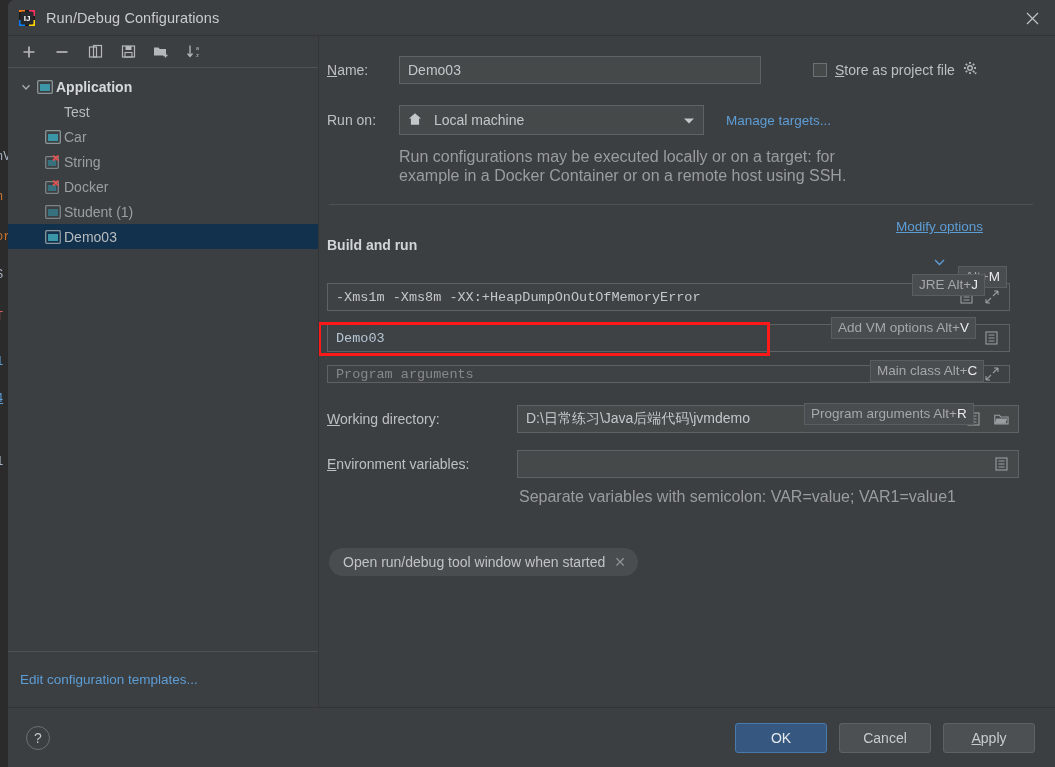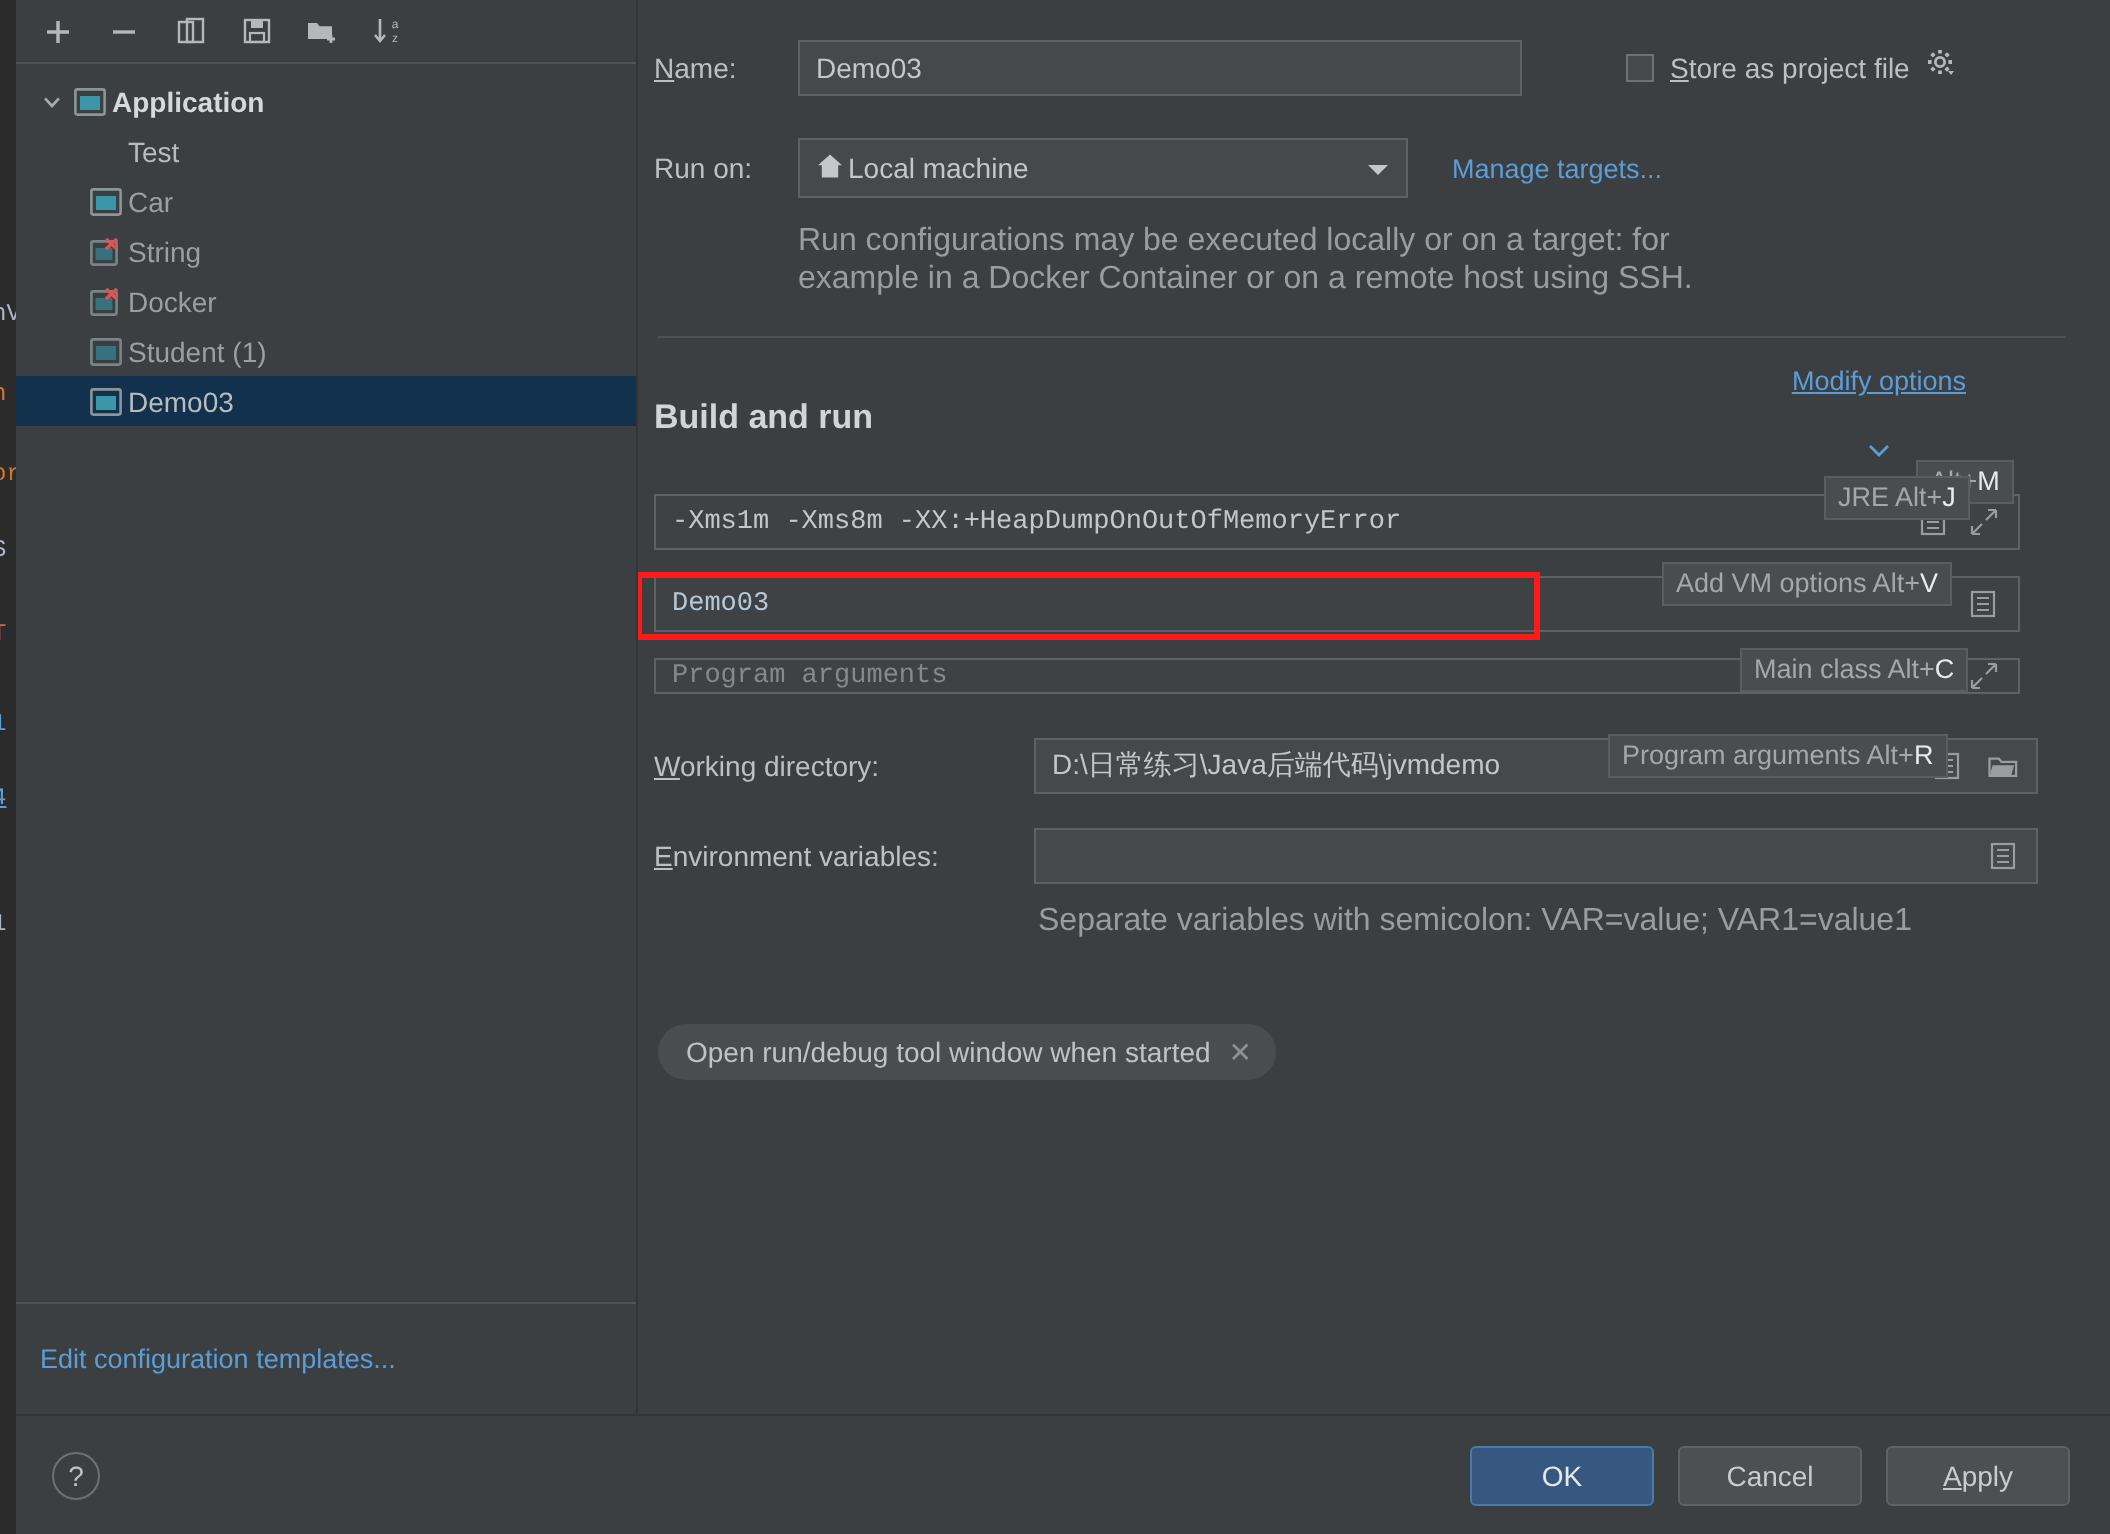--- a/index.html
+++ b/index.html
@@ -89,21 +89,21 @@
   .field {
     background: #45494a; border: 1px solid #5e6264; height: 28px;
     color: #c4c7c9; font-size: 14px; display: flex; align-items: center;
     padding: 0 8px; position: relative;
   }
   .field.plain { background: #3f4244; }
   .mono { font-family: "Liberation Mono", monospace; font-size: 13.5px; }
 
   .hint-text { font-size: 16px; color: #9a9d9f; line-height: 19px; }
 
-  .section-head { font-size: 17px; font-weight: bold; color: #d2d5d7; }
+  .section-head { font-size: 14px; font-weight: bold; color: #d2d5d7; }
   .divider { height: 1px; background: #4e5254; }
 
   
   .althint {
     position: absolute; background: #4a4d4f; border: 1px solid #5a5e60;
     color: #a5a8aa; font-size: 13.5px; padding: 2px 6px 3px; white-space: nowrap;
     z-index: 30;
   }
   .althint b { color: #e8eaec; font-weight: normal; }
 
@@ -150,20 +150,40 @@
   <div class="ln" style="top:230px;color:#cc7832;">or</div>
   <div class="ln" style="top:268px;color:#a9b7c6;">S</div>
   <div class="ln" style="top:310px;color:#d06060;">T</div>
   <div class="ln" style="top:355px;color:#5d9dd6;">1</div>
   <div class="ln" style="top:392px;color:#5d9dd6;text-decoration:underline;">4</div>
   <div class="ln" style="top:455px;color:#a9b7c6;">1</div>
 </div>
 
 <div class="dialog">
 
+  <div class="titlebar">
+    <div class="ij-logo">
+      <svg width="18" height="18" viewBox="0 0 18 18">
+        <rect x="1" y="1" width="16" height="16" rx="2" fill="#1b1b1b"></rect>
+        <path d="M1 3 L1 1 L7 1 L7 3 Z" fill="#f97a12"></path>
+        <path d="M11 1 L17 1 L17 7 L11 7 Z" fill="#fe315d"></path>
+        <path d="M1 11 L7 11 L7 17 L1 17 Z" fill="#087cfa"></path>
+        <path d="M11 11 L17 11 L17 17 L11 17 Z" fill="#ffd400"></path>
+        <rect x="2.5" y="2.5" width="13" height="13" rx="1.5" fill="#27282c"></rect>
+        <text x="9" y="12" font-family="Liberation Sans, sans-serif" font-size="8" font-weight="bold" fill="#ffffff" text-anchor="middle">IJ</text>
+      </svg>
+    </div>
+    <div class="title-text">Run/Debug Configurations</div>
+    <div class="close-btn">
+      <svg width="13" height="13" viewBox="0 0 13 13">
+        <path d="M1 1 L12 12 M12 1 L1 12" stroke="#c0c3c5" stroke-width="1.2" fill="none"></path>
+      </svg>
+    </div>
+    <div class="titlebar-sep"></div>
+  </div>
 
   <div class="body-split">
 
     <div class="left-panel">
 
       <div class="lp-toolbar">
         <div class="tb-btn">
           <svg width="14" height="14" viewBox="0 0 14 14">
             <path d="M7 1.5 V12.5 M1.5 7 H12.5" stroke="#b5b8ba" stroke-width="1.7"></path>
           </svg>
@@ -300,21 +320,21 @@
               </g>
               <path d="M11 11.5 l1.5 2 l1.5 -2 z" fill="#b5b8ba"></path>
             </svg>
           </span>
         </div>
       </div>
 
       <div class="row" style="margin-top:21px;">
         <div class="lbl" style="width:72px;">Run on:</div>
         <div class="field" style="width:305px; height:30px; justify-content:space-between;">
-          <span style="display:flex;align-items:center;gap:2px;">
+          <span style="display:flex;align-items:center;gap:12px;">
             <span>
               <svg width="14" height="14" viewBox="0 0 14 14">
                 <path d="M7 1.2 L13 6.6 h-1.9 v6.2 H2.9 V6.6 H1 Z" fill="#c4c7c9"></path>
               </svg>
             </span>
             <span>Local machine</span>
           </span>
           <span>
             <svg width="12" height="8" viewBox="0 0 12 8">
                 <path d="M1 1.5 L6 6.5 L11 1.5 Z" fill="#c4c7c9"></path>

